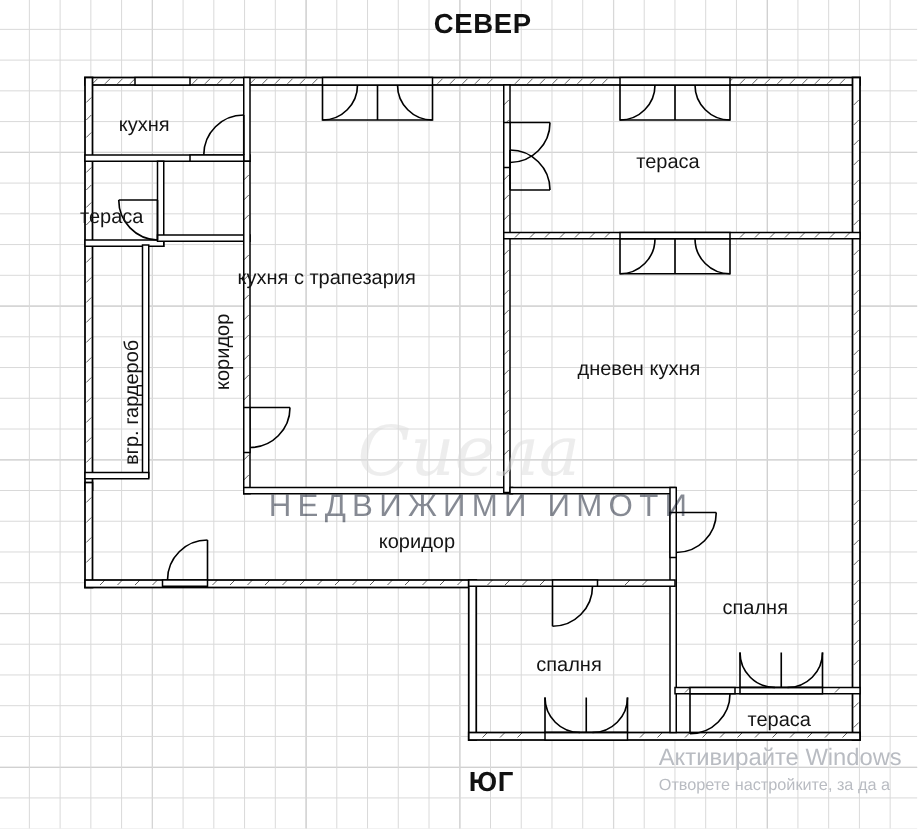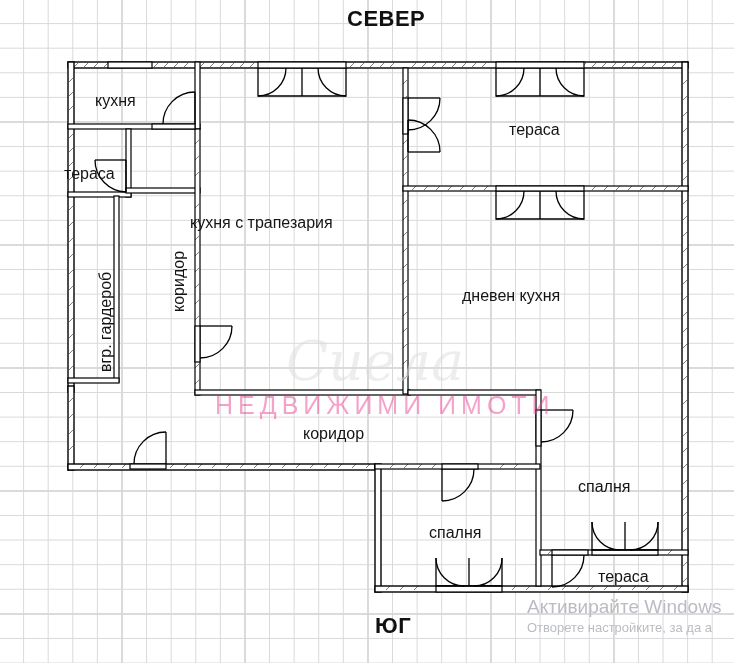--- a/index.html
+++ b/index.html
@@ -75,21 +75,21 @@
     margin-top: 44px;
   }
   #watermark-text {
     position: absolute;
     left: 0;
     top: 62px;
     width: 320px;
     text-align: center;
     font-size: 25px;
     letter-spacing: 5px;
-    color: #ec4899;
+    color: #0f172a;
     font-family: "Liberation Sans", sans-serif;
     white-space: nowrap;
   }
   #watermark-script {
     position: absolute;
     left: 0;
     top: 0px;
     width: 320px;
     text-align: center;
     font-size: 55px;

